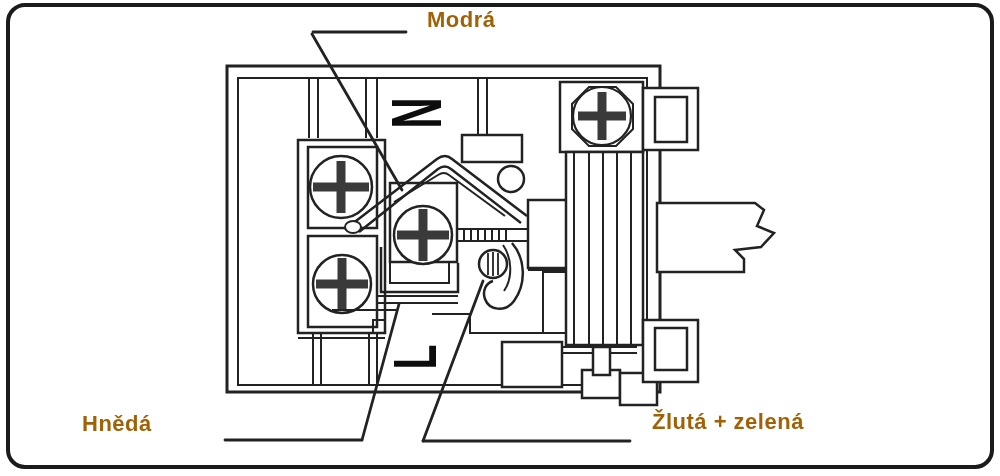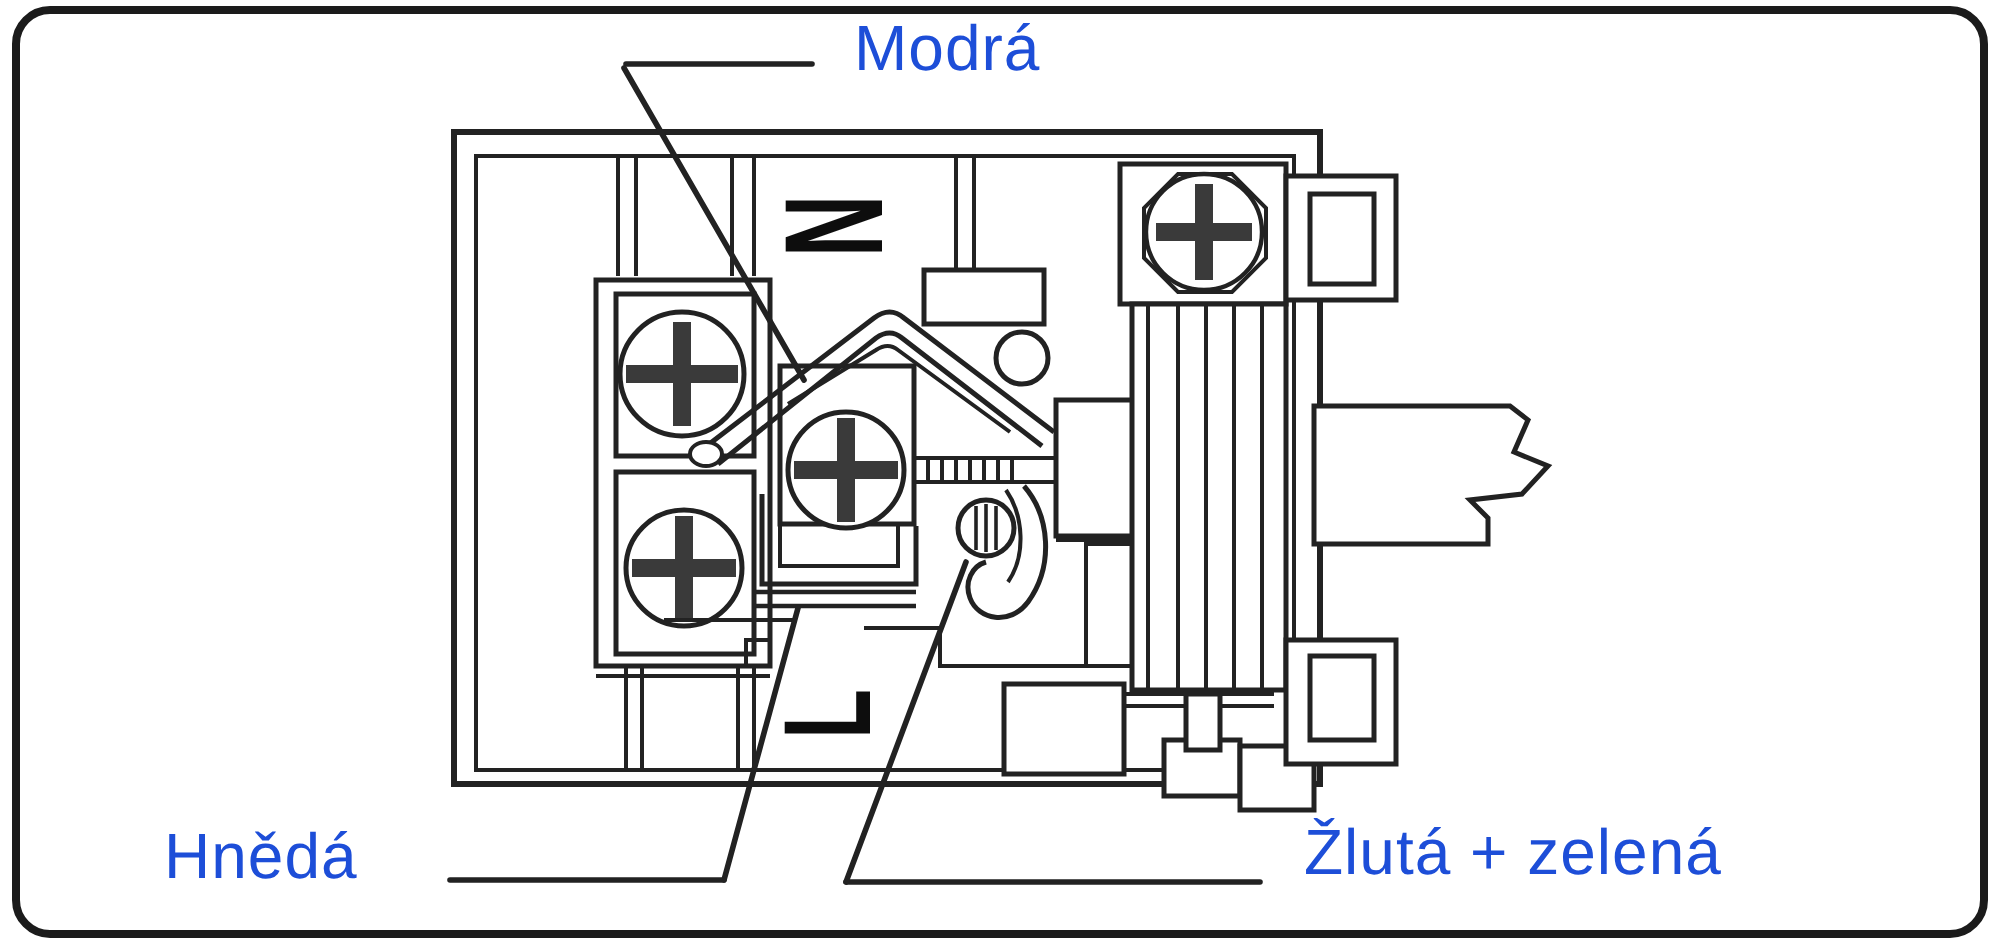--- a/index.html
+++ b/index.html
@@ -2,21 +2,21 @@
 <html><head>
 <meta charset="utf-8">
 <style>
   html,body{margin:0;padding:0;background:#e8e8e8;}
   #stage{
     position:relative;width:1000px;height:476px;background:#ffffff;
     font-family:"Liberation Sans","DejaVu Sans",sans-serif;overflow:hidden;
   }
   #lineart{position:absolute;left:0;top:0;}
   .wire-label{
-    position:absolute;font-weight:normal;font-size:32px;color:#1d4ed8;
+    position:absolute;font-weight:bold;font-size:22px;color:#a16207;
     letter-spacing:0.5px;white-space:nowrap;line-height:1.05;
   }
   .terminal-letter{
     position:absolute;font-weight:bold;color:#0d0d0d;white-space:nowrap;
     line-height:1;
   }
   #terminal-n{
     left:377px;top:78px;width:80px;height:70px;font-size:70px;
     display:flex;align-items:center;justify-content:center;
     transform:rotate(-90deg) scaleX(0.62);

